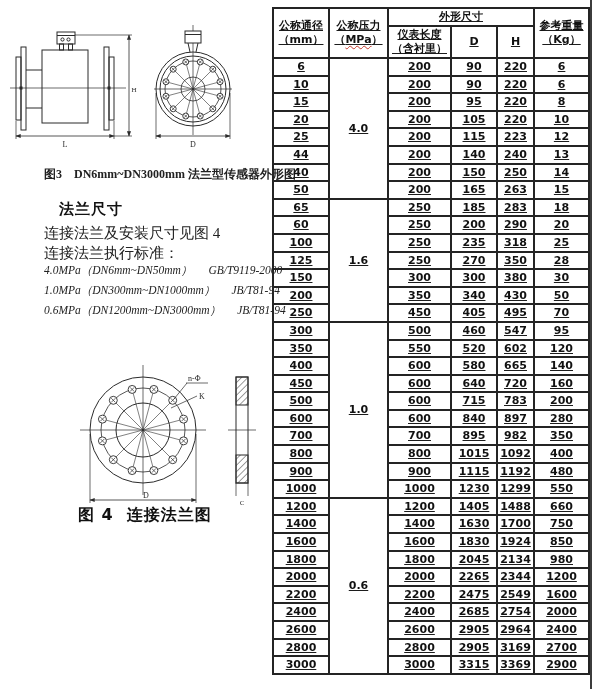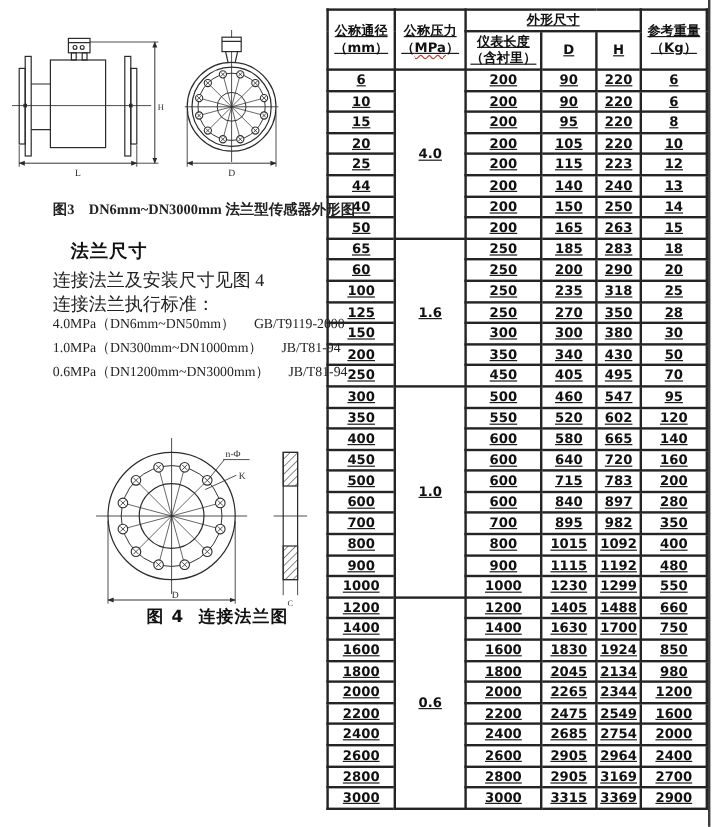--- a/index.html
+++ b/index.html
@@ -16,25 +16,25 @@
   }
   .section-heading{
     font-family:"DejaVu Sans","Liberation Sans",sans-serif;
     font-size:15px;font-weight:bold;color:#111;letter-spacing:1px;margin-left:15px;
   }
   .body-line{
     font-family:"Liberation Serif","DejaVu Serif",serif;
     font-size:15px;color:#222;white-space:pre;
   }
   .standards{font-family:"Liberation Serif","DejaVu Serif",serif;font-size:11.5px;color:#222;}
-  .standard-line{height:20px;line-height:20px;white-space:pre;}
+  .standard-line{height:20px;line-height:20px;white-space:pre;font-style:italic;}
   .standard-line .std-name{margin-left:16px;}
   .fig4-caption{
     font-family:"DejaVu Sans","Liberation Sans",sans-serif;
-    font-size:14px;font-weight:bold;color:#111;white-space:pre;letter-spacing:1px;margin-left:44px;
+    font-size:16px;font-weight:bold;color:#111;white-space:pre;letter-spacing:1px;
   }
   
   svg{display:block;}
   svg text{
     font-family:"Liberation Serif","DejaVu Serif",serif;
     fill:#2b2b2b;stroke:none;
   }
   
   .table-wrap{left:272px;top:7px;text-decoration:underline;}
   table.spec{

